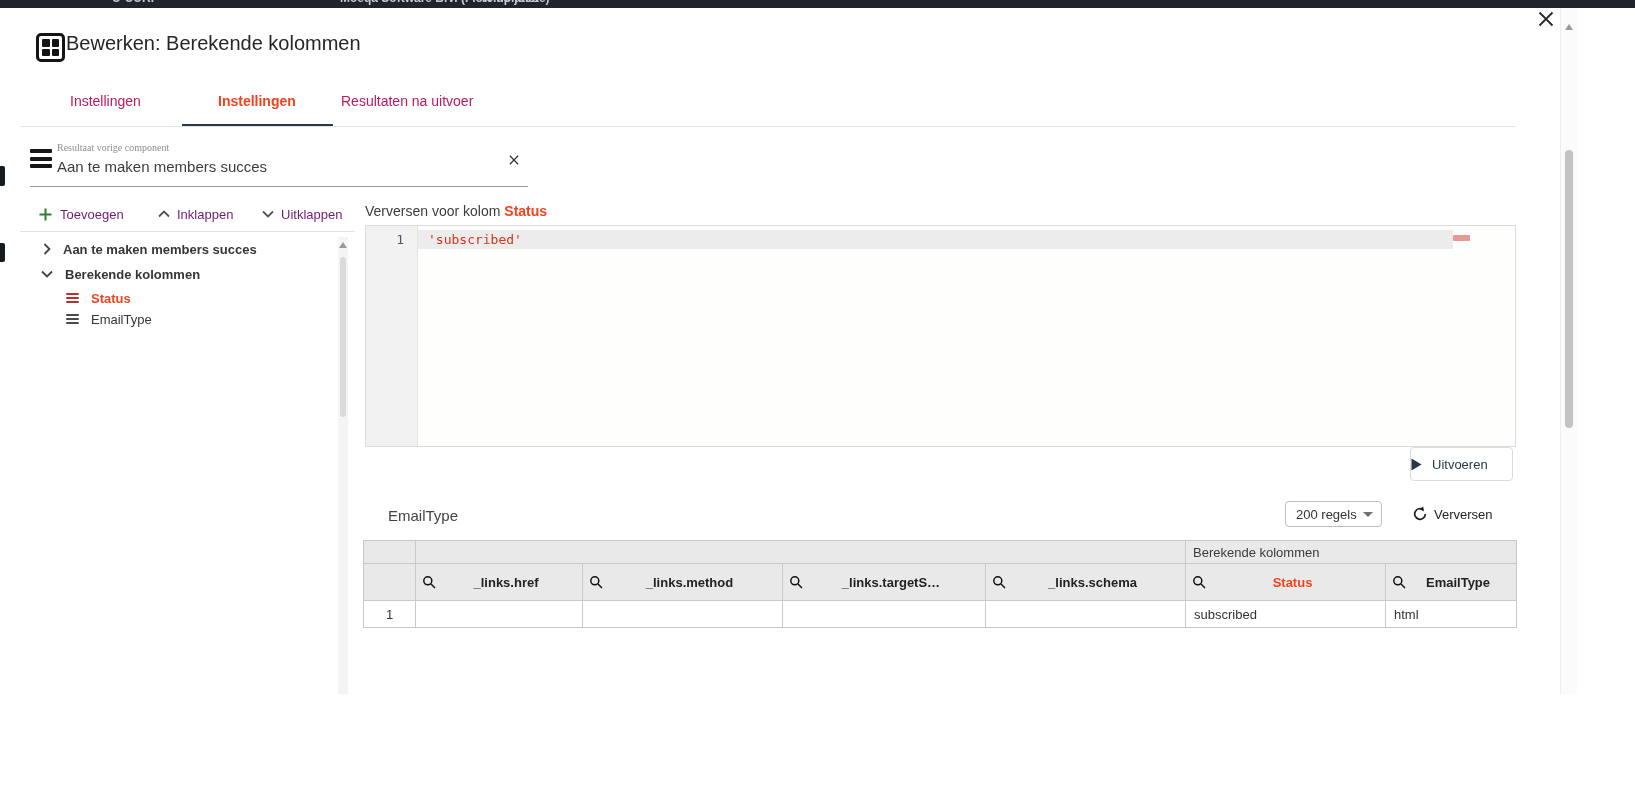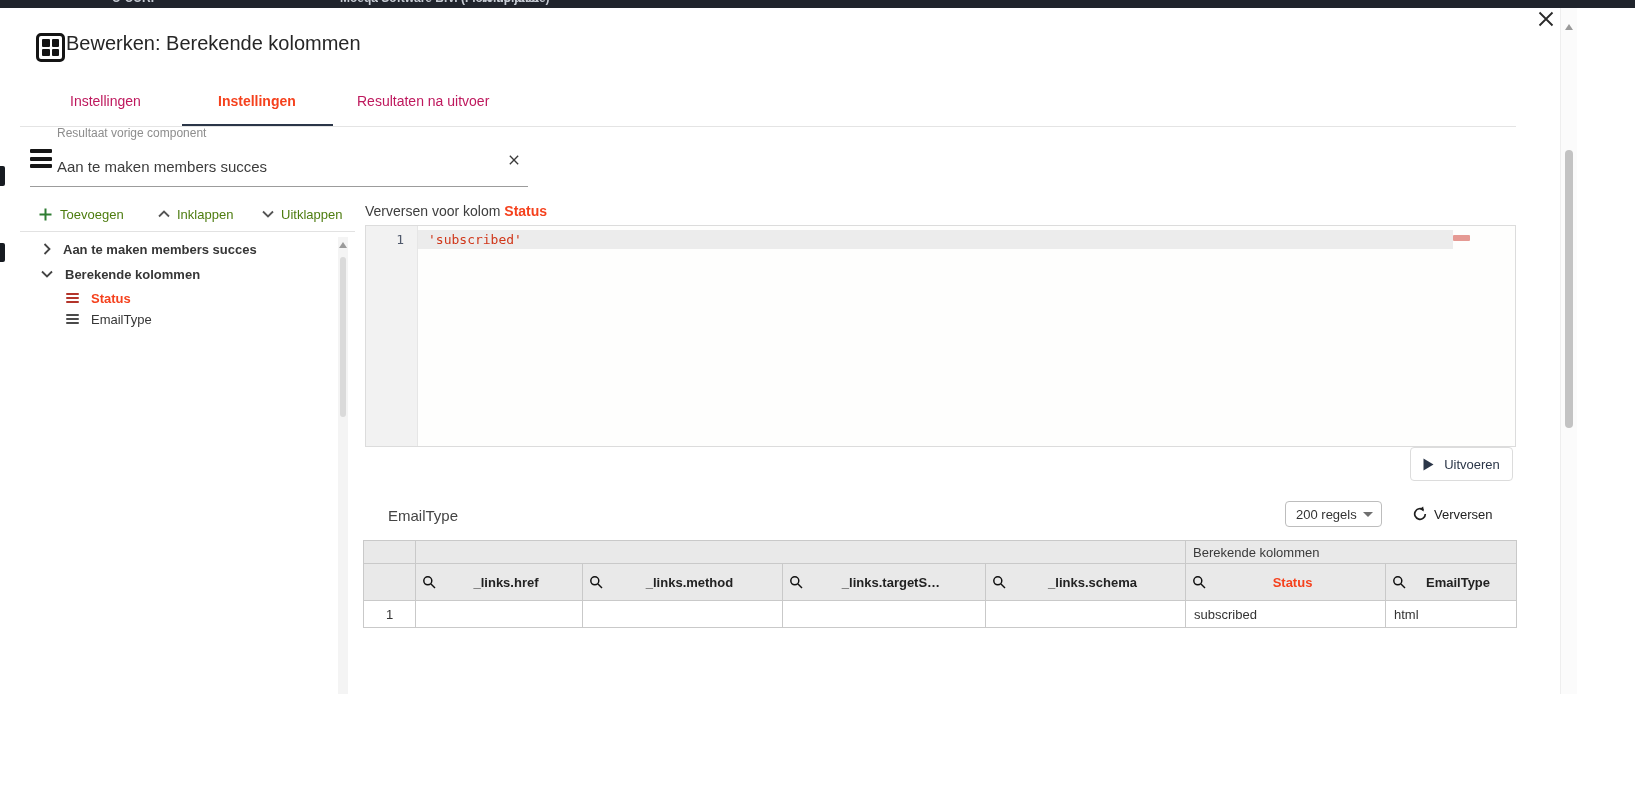--- a/index.html
+++ b/index.html
@@ -21,29 +21,29 @@
 
   
   .tab{position:absolute;top:93px;font-size:14px;color:#be185d;cursor:pointer;white-space:nowrap;}
   .tab.active{color:var(--accent);font-weight:700;}
   .tab-underline{position:absolute;left:182px;top:124px;width:151px;height:3px;background:var(--navy);}
   .tab-divider{position:absolute;left:20px;top:126px;width:1496px;height:1px;background:#e4e4e4;}
 
   
   .burger{position:absolute;left:30px;top:149px;width:22px;height:19px;display:flex;flex-direction:column;justify-content:space-between;}
   .burger i{height:4px;background:#161616;border-radius:1px;}
-  .fld-label{position:absolute;left:57px;top:126px;font-size:12px;color:#8d8d8d;}
+  .fld-label{position:absolute;left:57px;top:142px;font-size:10px;color:#8d8d8d;font-family:Liberation Serif, serif;}
   .fld-value{position:absolute;left:57px;top:158px;font-size:15px;color:#3c3c3c;}
   .fld-underline{position:absolute;left:30px;top:186px;width:498px;height:1px;background:#9c9c9c;}
   .fld-clear{position:absolute;left:504px;top:150px;width:20px;height:20px;cursor:pointer;}
   .fld-clear svg{width:100%;height:100%;}
 
   
   .tool-btn{position:absolute;top:204px;height:20px;display:inline-flex;align-items:center;gap:7px;
-            font-size:13px;color:#4d7c0f;cursor:pointer;white-space:nowrap;}
+            font-size:13px;color:#701a75;cursor:pointer;white-space:nowrap;}
   .tool-divider{position:absolute;left:20px;top:231px;width:335px;height:1px;background:#e2e2e2;}
 
   
   .tree-row{position:absolute;height:20px;display:inline-flex;align-items:center;gap:12px;cursor:pointer;white-space:nowrap;}
   .tree-row .lbl{font-size:13px;font-weight:600;color:#363636;}
   .tree-row .lbl.sel{color:var(--accent);}
   .leaf-ic{width:13px;height:10px;display:flex;flex-direction:column;justify-content:space-between;}
   .leaf-ic i{height:2px;border-radius:1px;}
 
   
@@ -58,21 +58,21 @@
   .ed-heading{position:absolute;left:365px;top:203px;font-size:14px;color:#3d3d3d;}
   .ed-heading b{color:var(--accent);}
   .editor{position:absolute;left:365px;top:225px;width:1151px;height:222px;background:#fefefd;border:1px solid #dcdcdc;box-sizing:border-box;}
   .gutter{position:absolute;left:0;top:0;width:52px;height:100%;background:#f2f2f2;border-right:1px solid #e6e6e6;box-sizing:border-box;}
   .line-no{position:absolute;right:13px;top:6px;font-family:"DejaVu Sans Mono",monospace;font-size:13px;color:#4f586b;}
   .active-line{position:absolute;left:52px;top:4px;width:1035px;height:19px;background:#ececec;}
   .code-line{position:absolute;left:62px;top:6px;font-family:"DejaVu Sans Mono",monospace;font-size:13px;color:var(--code-string);white-space:pre;}
   .annot{position:absolute;left:1087px;top:9px;width:17px;height:6px;background:#e59a94;border-radius:1px;}
 
   .run-btn{position:absolute;left:1410px;top:447px;width:103px;height:34px;background:#fff;border:1px solid #dcdcdc;
-           border-radius:4px;display:flex;align-items:center;justify-content:center;gap:10px;cursor:pointer;box-sizing:border-box;}
+           border-radius:4px;display:flex;align-items:center;justify-content:flex-start;gap:10px;cursor:pointer;box-sizing:border-box;}
   .run-btn .lbl{font-size:13px;color:var(--navy);font-weight:500;}
 
   
   .pv-heading{position:absolute;left:388px;top:507px;font-size:15px;color:#444;}
   .rows-select{position:absolute;left:1285px;top:501px;width:97px;height:26px;border:1px solid #bdbdbd;border-radius:4px;
                background:#fff;display:flex;align-items:center;box-sizing:border-box;padding:0 8px 0 10px;cursor:pointer;}
   .rows-select .lbl{font-size:13px;color:#333;flex:1;}
   .caret-down{width:0;height:0;border-left:5px solid transparent;border-right:5px solid transparent;border-top:5px solid #6f6f6f;}
   .refresh{position:absolute;left:1412px;top:504px;height:20px;display:inline-flex;align-items:center;gap:6px;cursor:pointer;}
   .refresh .lbl{font-size:13px;color:#222;font-weight:500;}
@@ -112,21 +112,21 @@
     </div>
   <div class="dlg-title">Bewerken: Berekende kolommen</div>
   <div class="close-x">
     <svg viewBox="0 0 24 24">
         <path d="M6 6 L18 18 M18 6 L6 18" stroke="#2a2a2a" stroke-width="1.7" fill="none"></path>
       </svg>
   </div>
 
   <span class="tab" style="left:70px">Instellingen</span>
   <span class="tab active" style="left:218px">Instellingen</span>
-  <span class="tab" style="left:357px">Resultaten na uitvoer</span>
+  <span class="tab" style="left:341px">Resultaten na uitvoer</span>
   <div class="tab-underline"></div>
   <div class="tab-divider"></div>
 
   <div class="burger">
       <i></i>
       <i></i>
       <i></i>
     </div>
   <div class="fld-label">Resultaat vorige component</div>
   <div class="fld-value">Aan te maken members succes</div>

